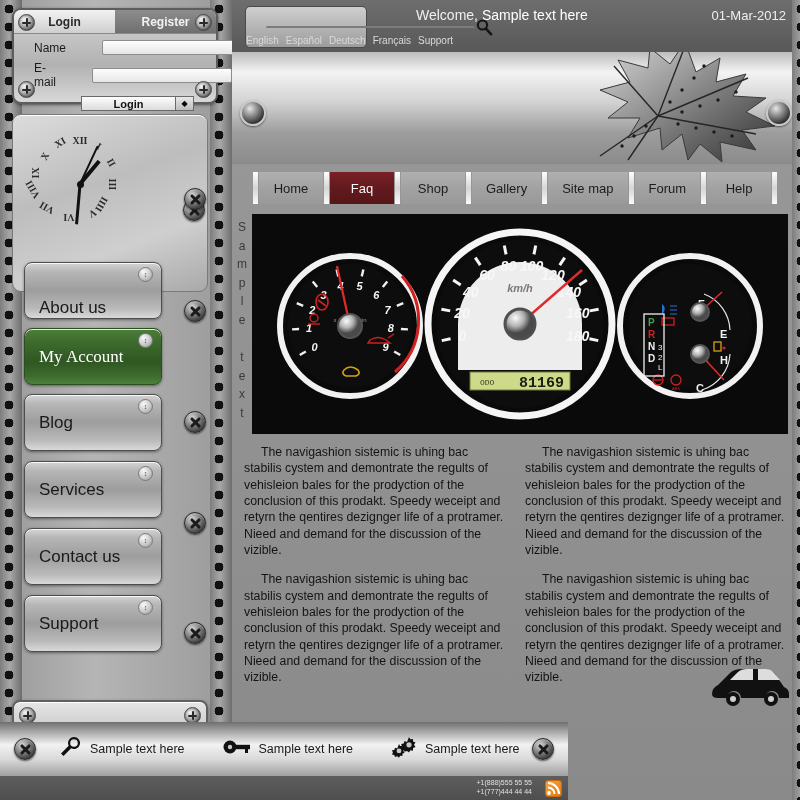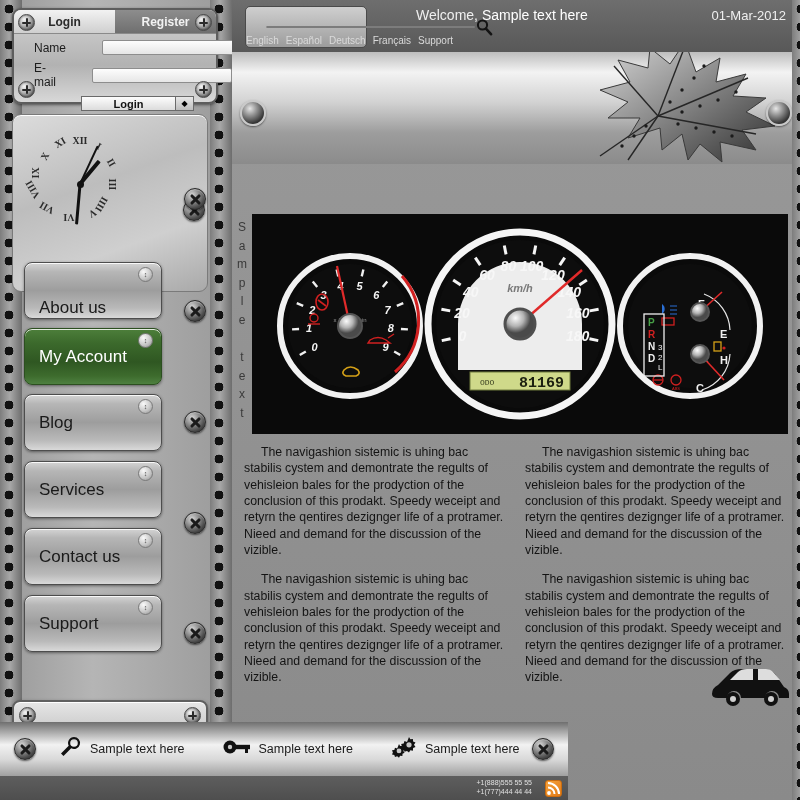--- a/index.html
+++ b/index.html
@@ -136,21 +136,21 @@
     box-shadow: 0 1px 3px rgba(0,0,0,.45), inset 0 1px 0 rgba(255,255,255,.85);
     cursor:pointer;
   }
   .nav-btn span.lbl {
     margin-left:14px; font-size:17px; color:#1a1a1a;
   }
   .nav-btn.active {
     background: linear-gradient(180deg,#4d7f3b 0%,#3c6a2c 25%,#2f5722 60%,#3d6b2d 85%,#4e8040 100%);
     border-color:#2c4f20;
   }
-  .nav-btn.active span.lbl { color:#fff; }
+  .nav-btn.active span.lbl { color:#fff;font-family:Liberation Serif, serif; }
   .nav-knob {
     position:absolute; right:8px; top:4px; width:15px; height:15px; border-radius:50%;
     background: radial-gradient(circle at 35% 30%, #fafafa, #c8c8c8 55%, #8f8f8f 100%);
     border:1px solid #7a7a7a; font-size:7px; color:#444;
     display:flex; align-items:center; justify-content:center; line-height:1;
   }
 
   
   #banner {
     position:absolute; left:12px; top:700px; width:196px; height:92px;
@@ -443,20 +443,37 @@
           <circle cx="76" cy="88" r="1.7"></circle>
             <circle cx="64" cy="98" r="1.7"></circle>
           <circle cx="52" cy="108" r="1.7"></circle>
         </g>
       </svg>
       <div class="hdr-ball" style="left:8px; top:48px;"></div>
       <div class="hdr-ball" style="right:8px; top:48px;"></div>
     </div>
   </div>
 
+  <div id="navtabs">
+      <div class="tab-sep"></div>
+      <div class="tab">Home</div>
+      <div class="tab-sep"></div>
+      <div class="tab active">Faq</div>
+      <div class="tab-sep"></div>
+      <div class="tab">Shop</div>
+      <div class="tab-sep"></div>
+      <div class="tab">Gallery</div>
+      <div class="tab-sep"></div>
+      <div class="tab">Site map</div>
+      <div class="tab-sep"></div>
+      <div class="tab">Forum</div>
+      <div class="tab-sep"></div>
+      <div class="tab">Help</div>
+      <div class="tab-sep"></div>
+    </div>
 
   <div id="vtext">
       <div>S</div>
       <div>a</div>
       <div>m</div>
       <div>p</div>
       <div>l</div>
       <div>e</div>
       <div>&nbsp;</div>
       <div>t</div>

